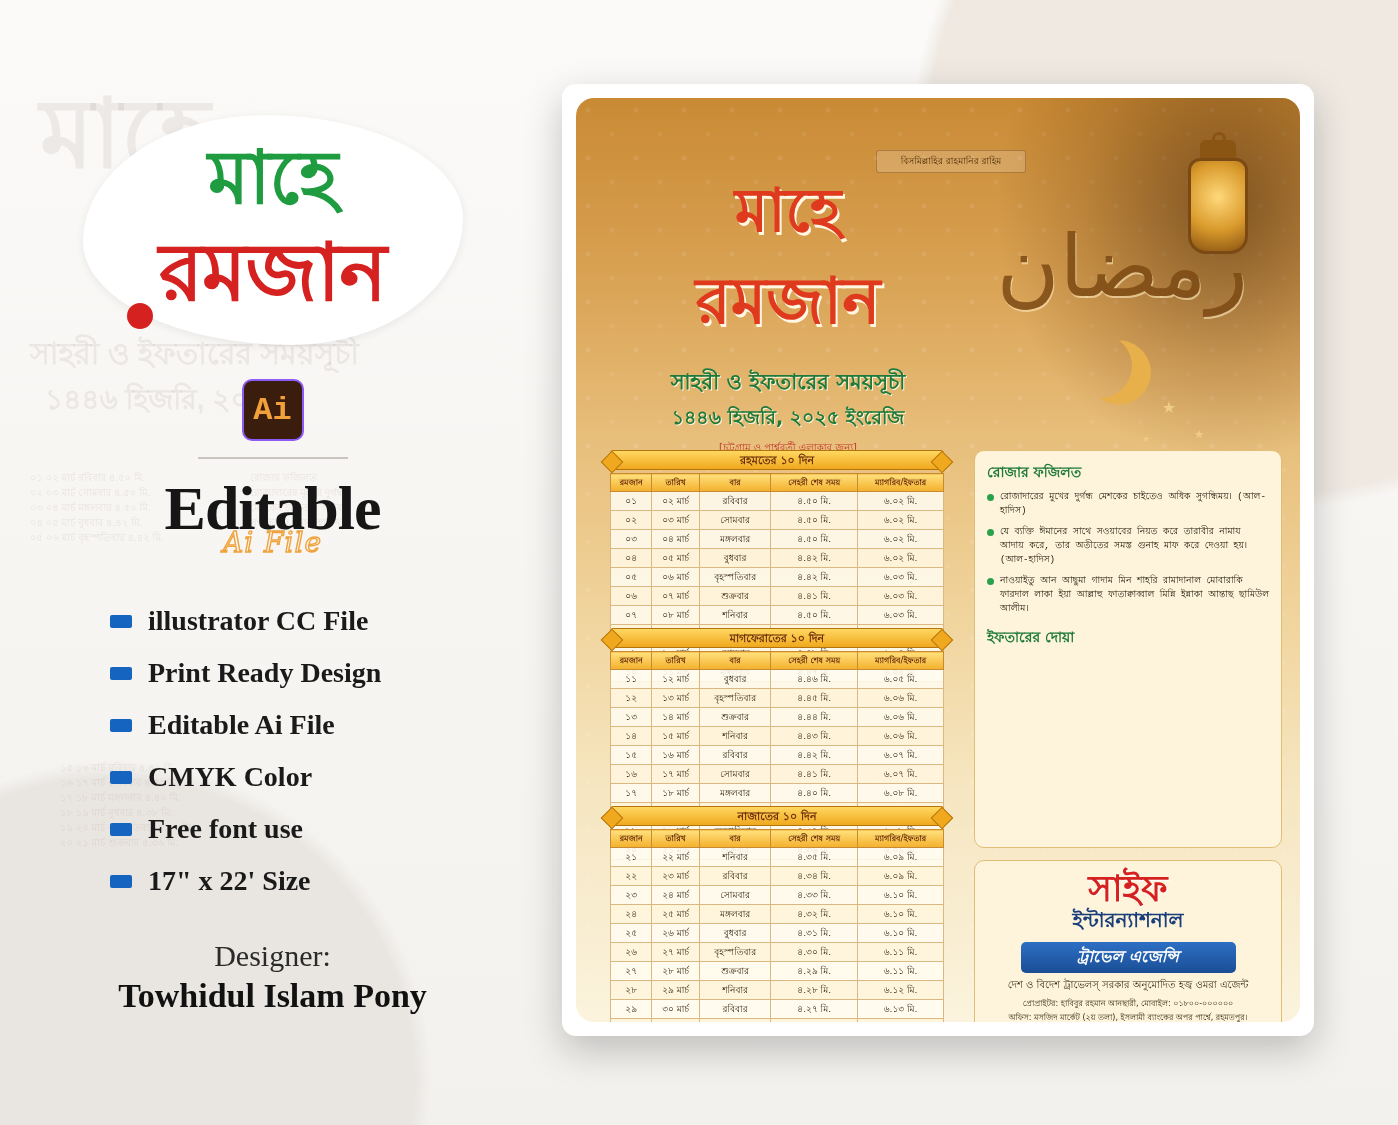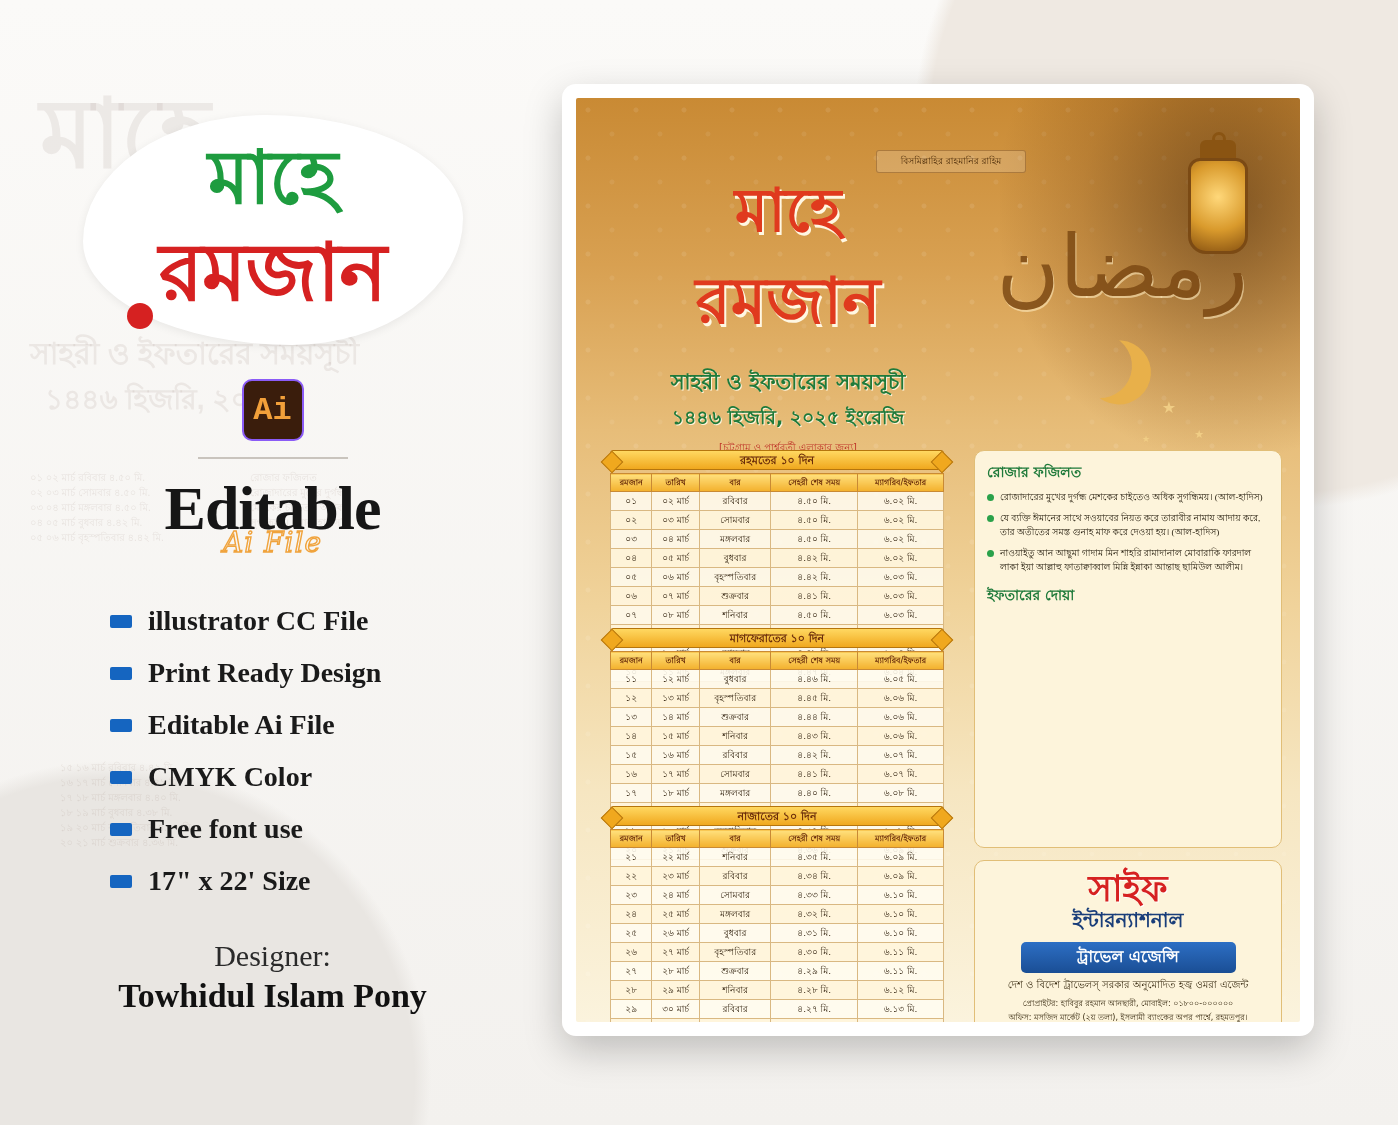--- a/index.html
+++ b/index.html
@@ -150,21 +150,21 @@
     left: 562px; top: 84px;
     width: 752px; height: 952px;
     background: #ffffff;
     border-radius: 14px;
     box-shadow: 0 14px 38px rgba(0,0,0,0.22);
     padding: 14px;
   }
   .poster {
     position: relative;
     width: 100%; height: 100%;
-    border-radius: 2px;
+    border-radius: 18px;
     overflow: hidden;
     background: linear-gradient(180deg,#c98a34 0%, #d8a051 18%, #e7bd79 36%, #f0d39b 55%, #f6e6c1 75%, #fbf3dd 100%);
   }
   .poster-pattern {
     position: absolute; inset: 0;
     background-image:
       radial-gradient(circle at 12px 12px, rgba(255,255,255,0.13) 2px, transparent 3px),
       radial-gradient(circle at 36px 36px, rgba(255,255,255,0.10) 2px, transparent 3px);
     background-size: 48px 48px, 48px 48px;
     opacity: .75;
@@ -336,21 +336,21 @@
   .bullet-item {
     display: flex; gap: 6px;
     margin-bottom: 7px;
   }
   .dot {
     flex: none;
     width: 7px; height: 7px; border-radius: 50%;
     background: #2aa14a; margin-top: 4px;
   }
   .bullet-text {
-    font-family: Liberation Serif, serif;
+    font-family: Liberation Mono, monospace;
     font-size: 9.2px; line-height: 14px; color: #2b2313;
   }
 
   .brand-card {
     position: absolute; left: 398px; top: 762px;
     width: 308px; height: 172px;
     background: #fdf4db;
     border: 1px solid #e1be77;
     border-radius: 10px;
     text-align: center;
@@ -369,20 +369,21 @@
   }
   .brand-pill {
     margin: 4px auto 0;
     width: 215px;
     background: linear-gradient(180deg,#2d6fc4,#1a4e95);
     border-radius: 5px;
     color: #fff;
     font-family: "DejaVu Sans", sans-serif;
     font-size: 16px; font-weight: bold;
     padding: 2px 0;
+    font-style: italic;
   }
   .brand-line {
     font-family: "DejaVu Sans", sans-serif;
     font-size: 10px; color: #3b2d13; margin-top: 5px; line-height: 14px;
   }
   .brand-contact {
     font-family: "DejaVu Sans", sans-serif;
     font-size: 8px; color: #3b2d13; margin-top: 6px; line-height: 12px;
   }
 </style>

